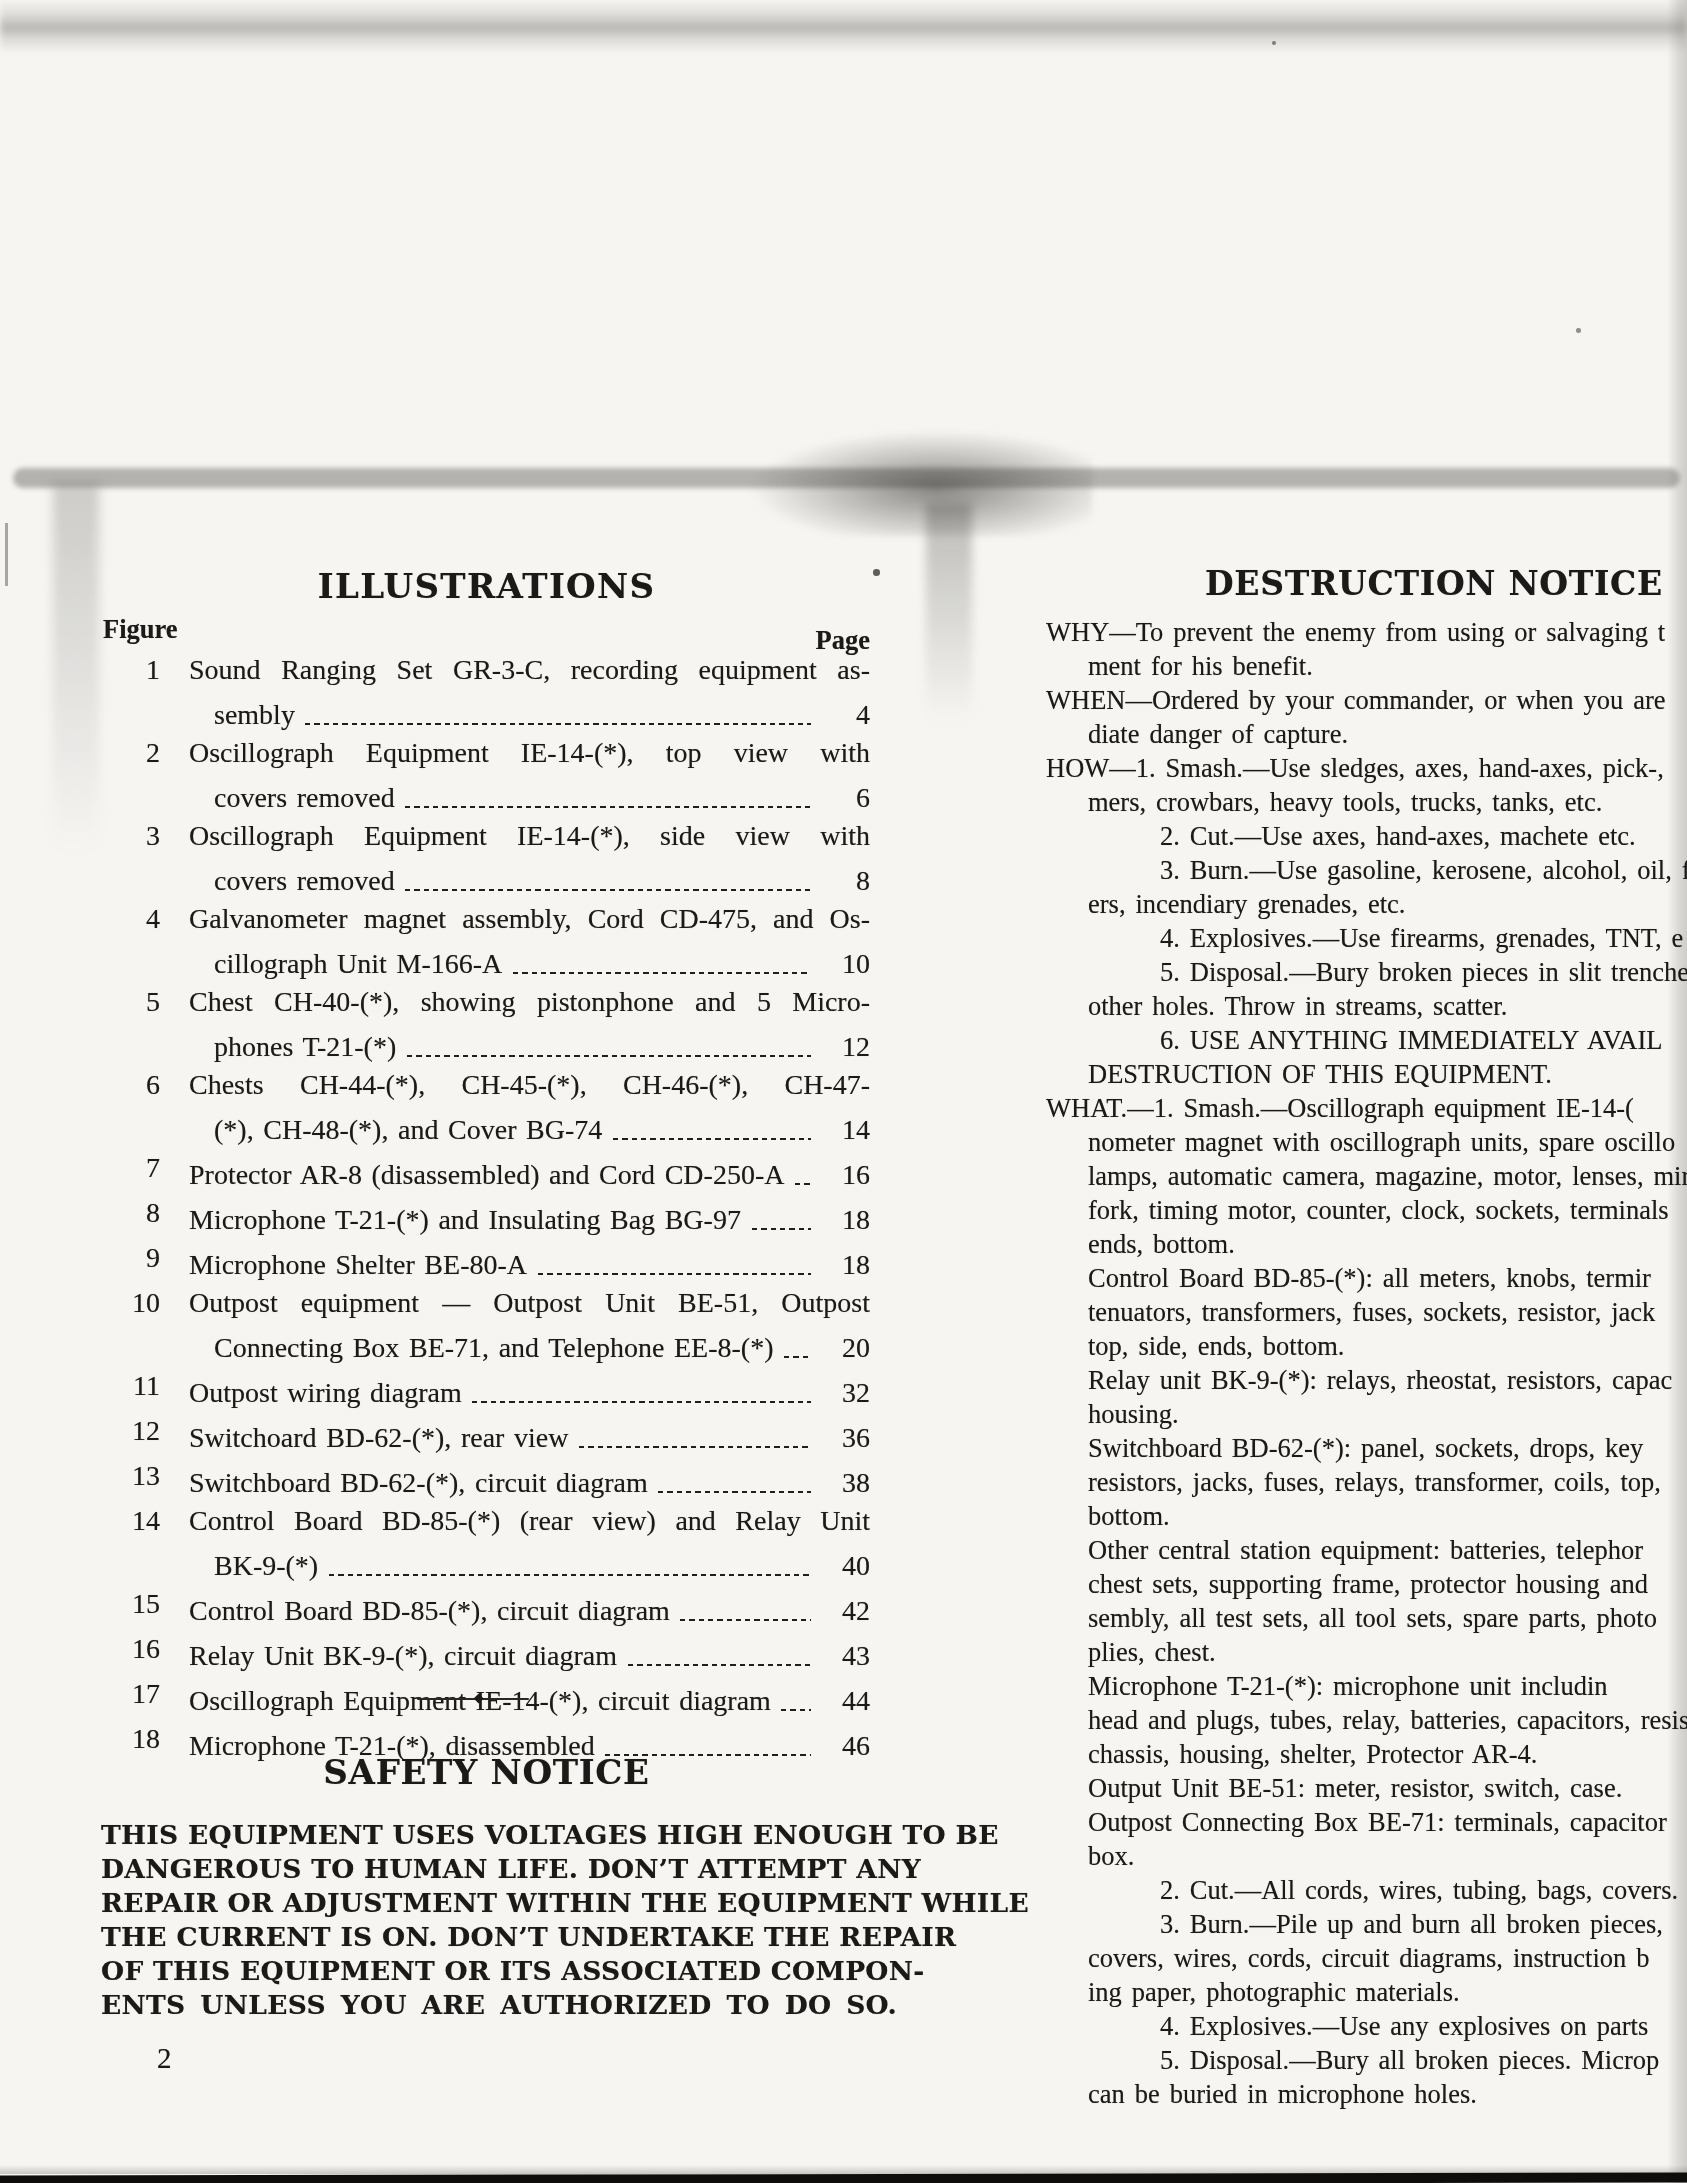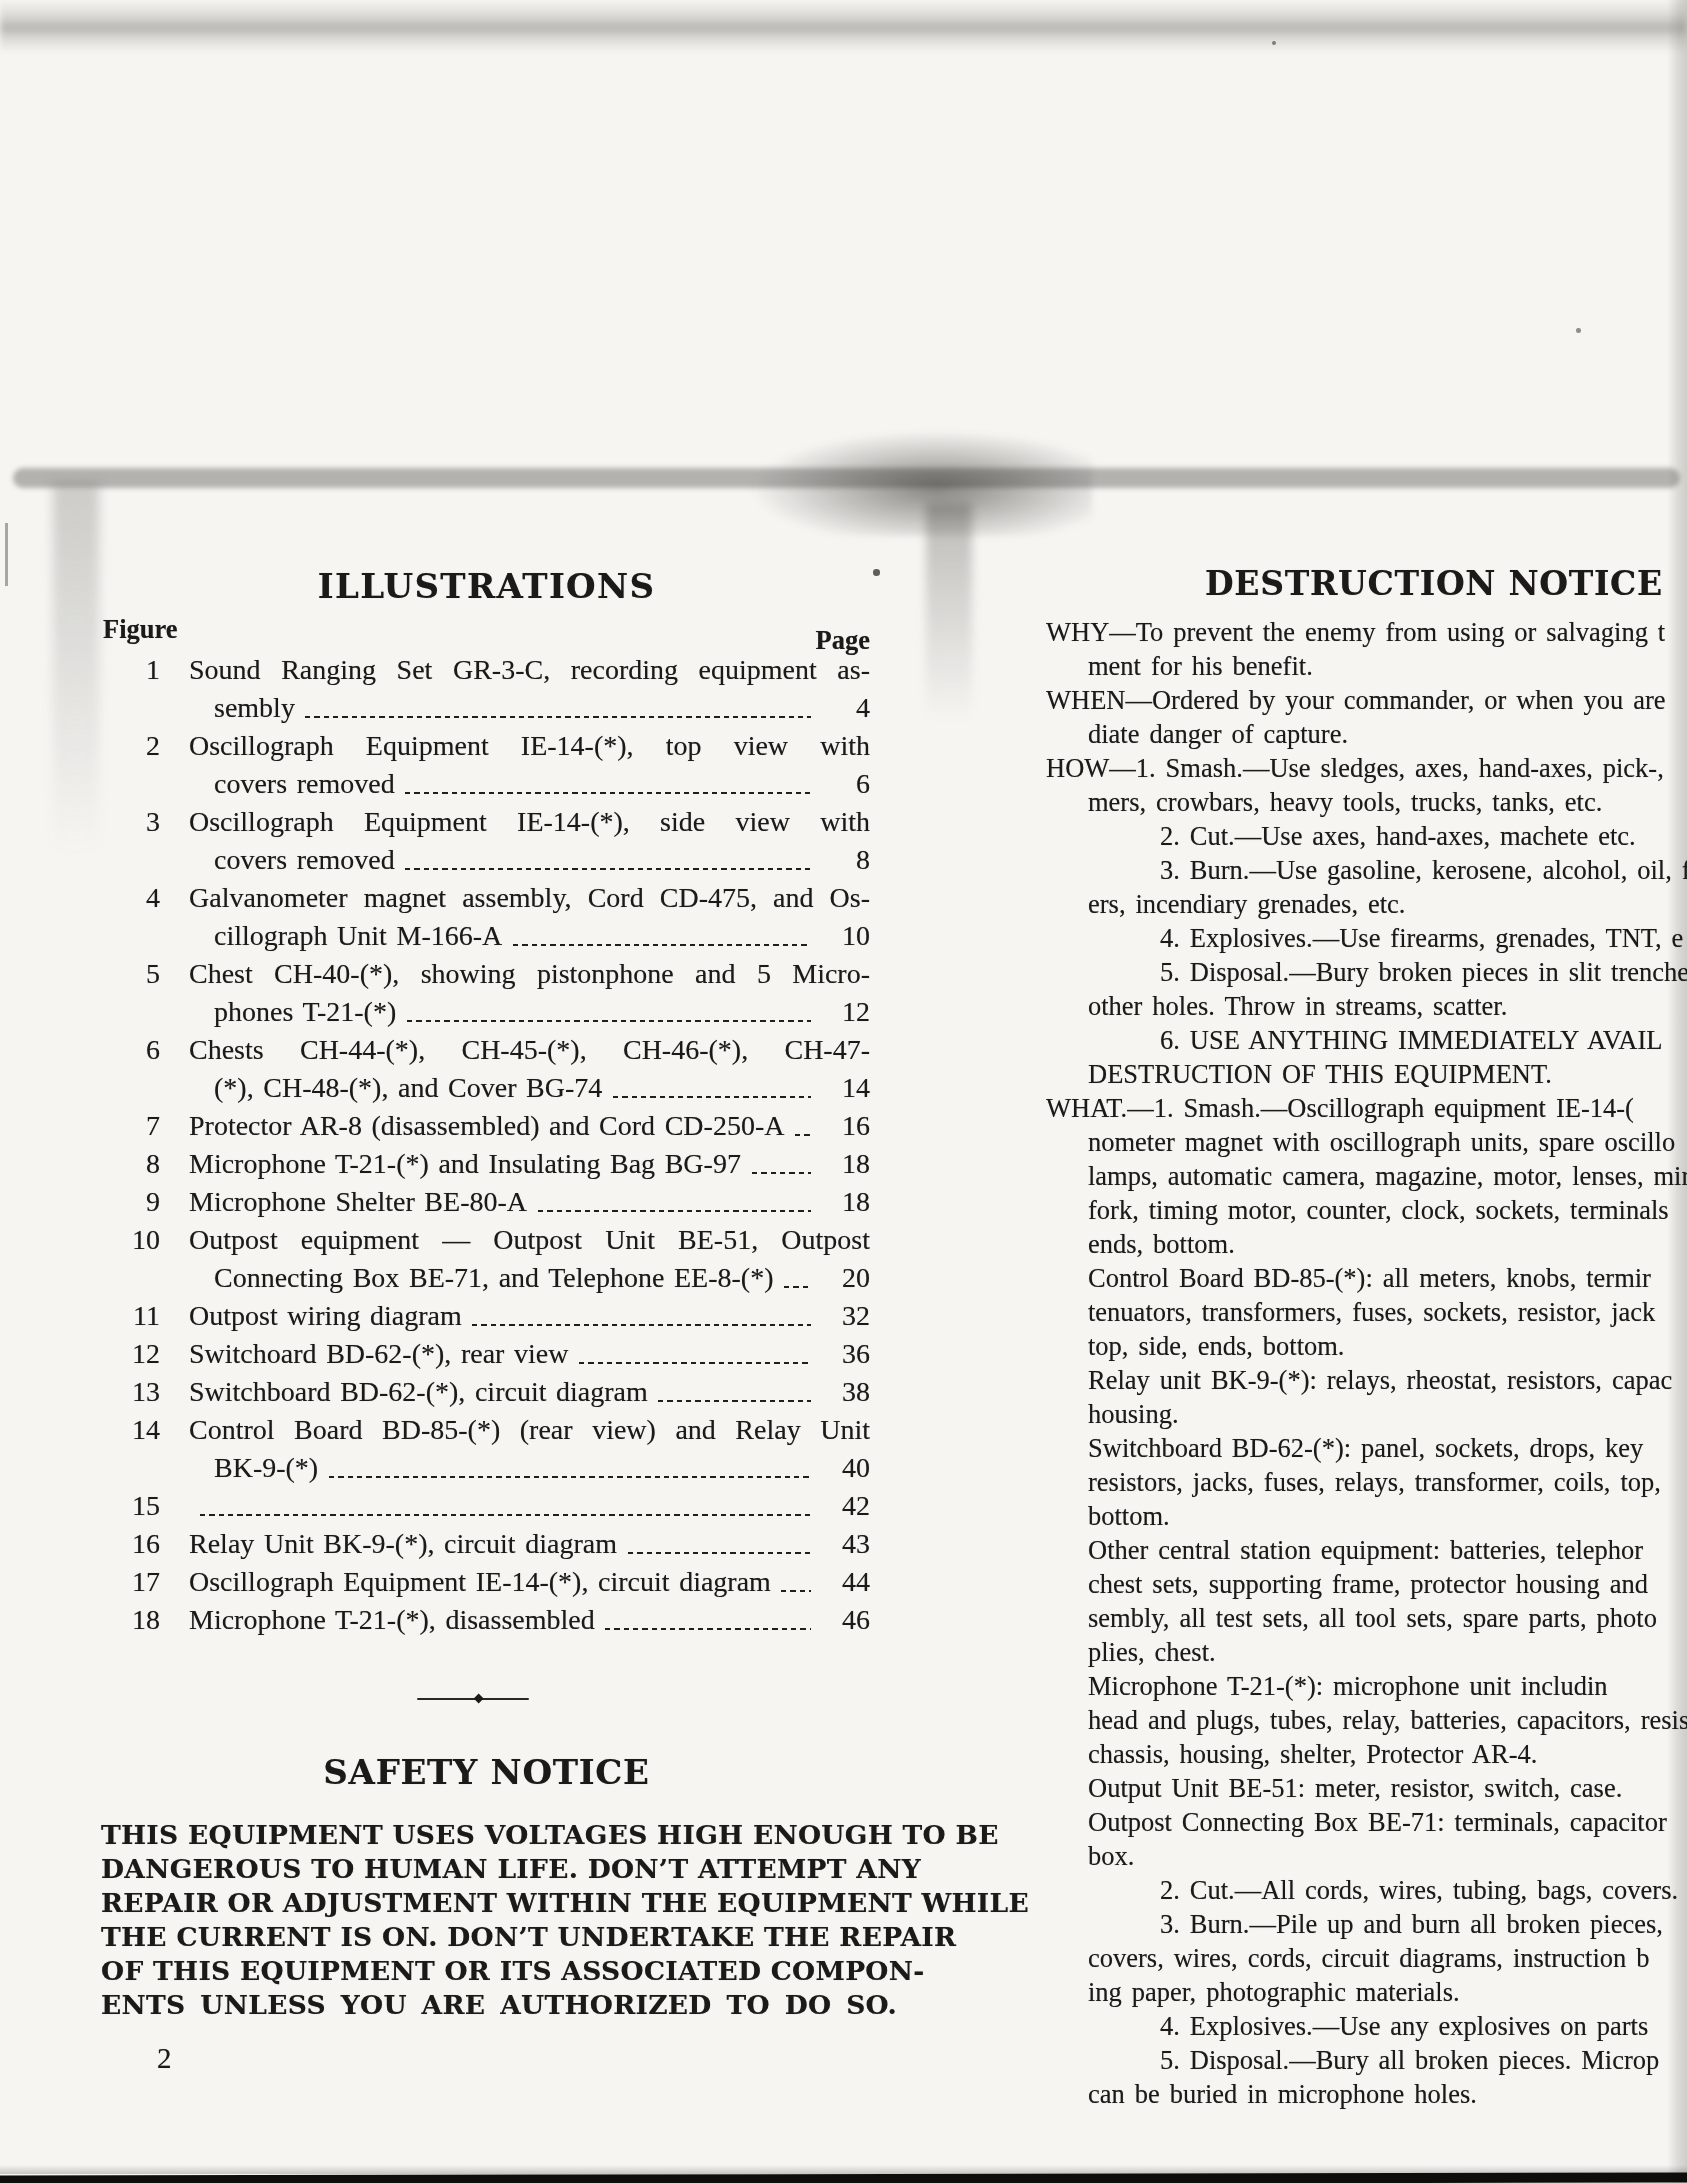--- a/index.html
+++ b/index.html
@@ -37,21 +37,21 @@
   .ill-title{position:absolute;left:103px;top:566px;width:767px;text-align:center;
     font-family:"DejaVu Serif",serif;font-weight:700;font-size:34px;letter-spacing:1.3px;white-space:nowrap;}
   .head-row{position:absolute;left:103px;top:614px;width:767px;display:flex;justify-content:space-between;
     font-weight:700;font-size:26.5px;text-align:right;}
   .head-row .page-label{margin-top:10.6px;}
   .ill-list{position:absolute;left:103px;top:651px;width:767px;font-size:28px;line-height:38px;}
   .item{display:flex;}
   .item .num{width:57px;text-align:right;margin-right:29px;flex:none;}
   .item .body{flex:1;min-width:0;word-spacing:2.6px;}
   .item .l1{text-align:justify;text-align-last:justify;white-space:nowrap;}
-  .item .l2{display:flex;}
+  .item .l2{display:flex;margin-top:7px;}
   .item .cont{white-space:nowrap;margin-left:25px;}
   .item .cont.flush{margin-left:0;}
   .item .leader{flex:1;height:2.6px;align-self:flex-end;margin:0 6.6px 8.6px 10.6px;
     background:repeating-linear-gradient(90deg,#211f1c 0 5.3px,transparent 5.3px 9.3px);}
   .item .pg{width:52px;text-align:right;flex:none;}
   .divider{position:absolute;left:417px;top:1694px;width:112px;height:9.3px;}
   .divider .line{position:absolute;left:0;top:4px;width:112px;height:2px;background:#2a2825;border-radius:1.3px;}
   .divider .dia{position:absolute;left:58px;top:0.7px;width:7.3px;height:7.3px;background:#1d1b18;transform:rotate(45deg);}
   .safety-title{position:absolute;left:103px;top:1752px;width:767px;text-align:center;
     font-family:"DejaVu Serif",serif;font-weight:700;font-size:34px;letter-spacing:0.7px;white-space:nowrap;}
@@ -235,20 +235,21 @@
           <div class="cont">BK-9-(*)</div>
           <div class="leader"></div>
           <div class="pg">40</div>
         </div>
       </div>
     </div>
     <div class="item">
       <div class="num">15</div>
       <div class="body">
         <div class="l2">
+          <div class="cont flush">Control Board BD-85-(*), circuit diagram</div>
           <div class="leader"></div>
           <div class="pg">42</div>
         </div>
       </div>
     </div>
     <div class="item">
       <div class="num">16</div>
       <div class="body">
         <div class="l2">
           <div class="cont flush">Relay Unit BK-9-(*), circuit diagram</div>

